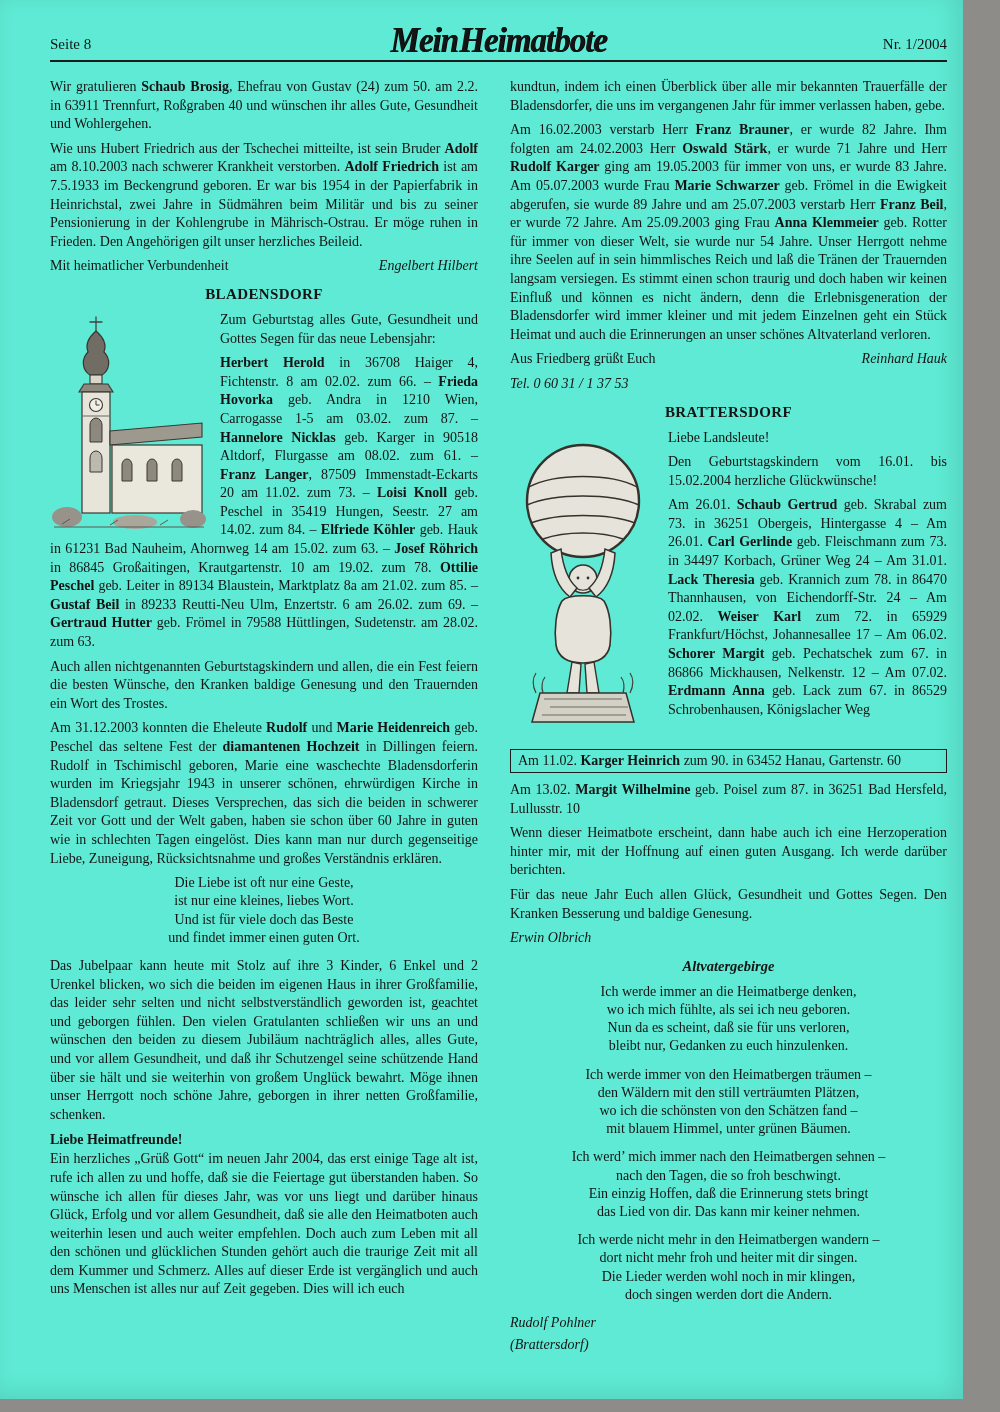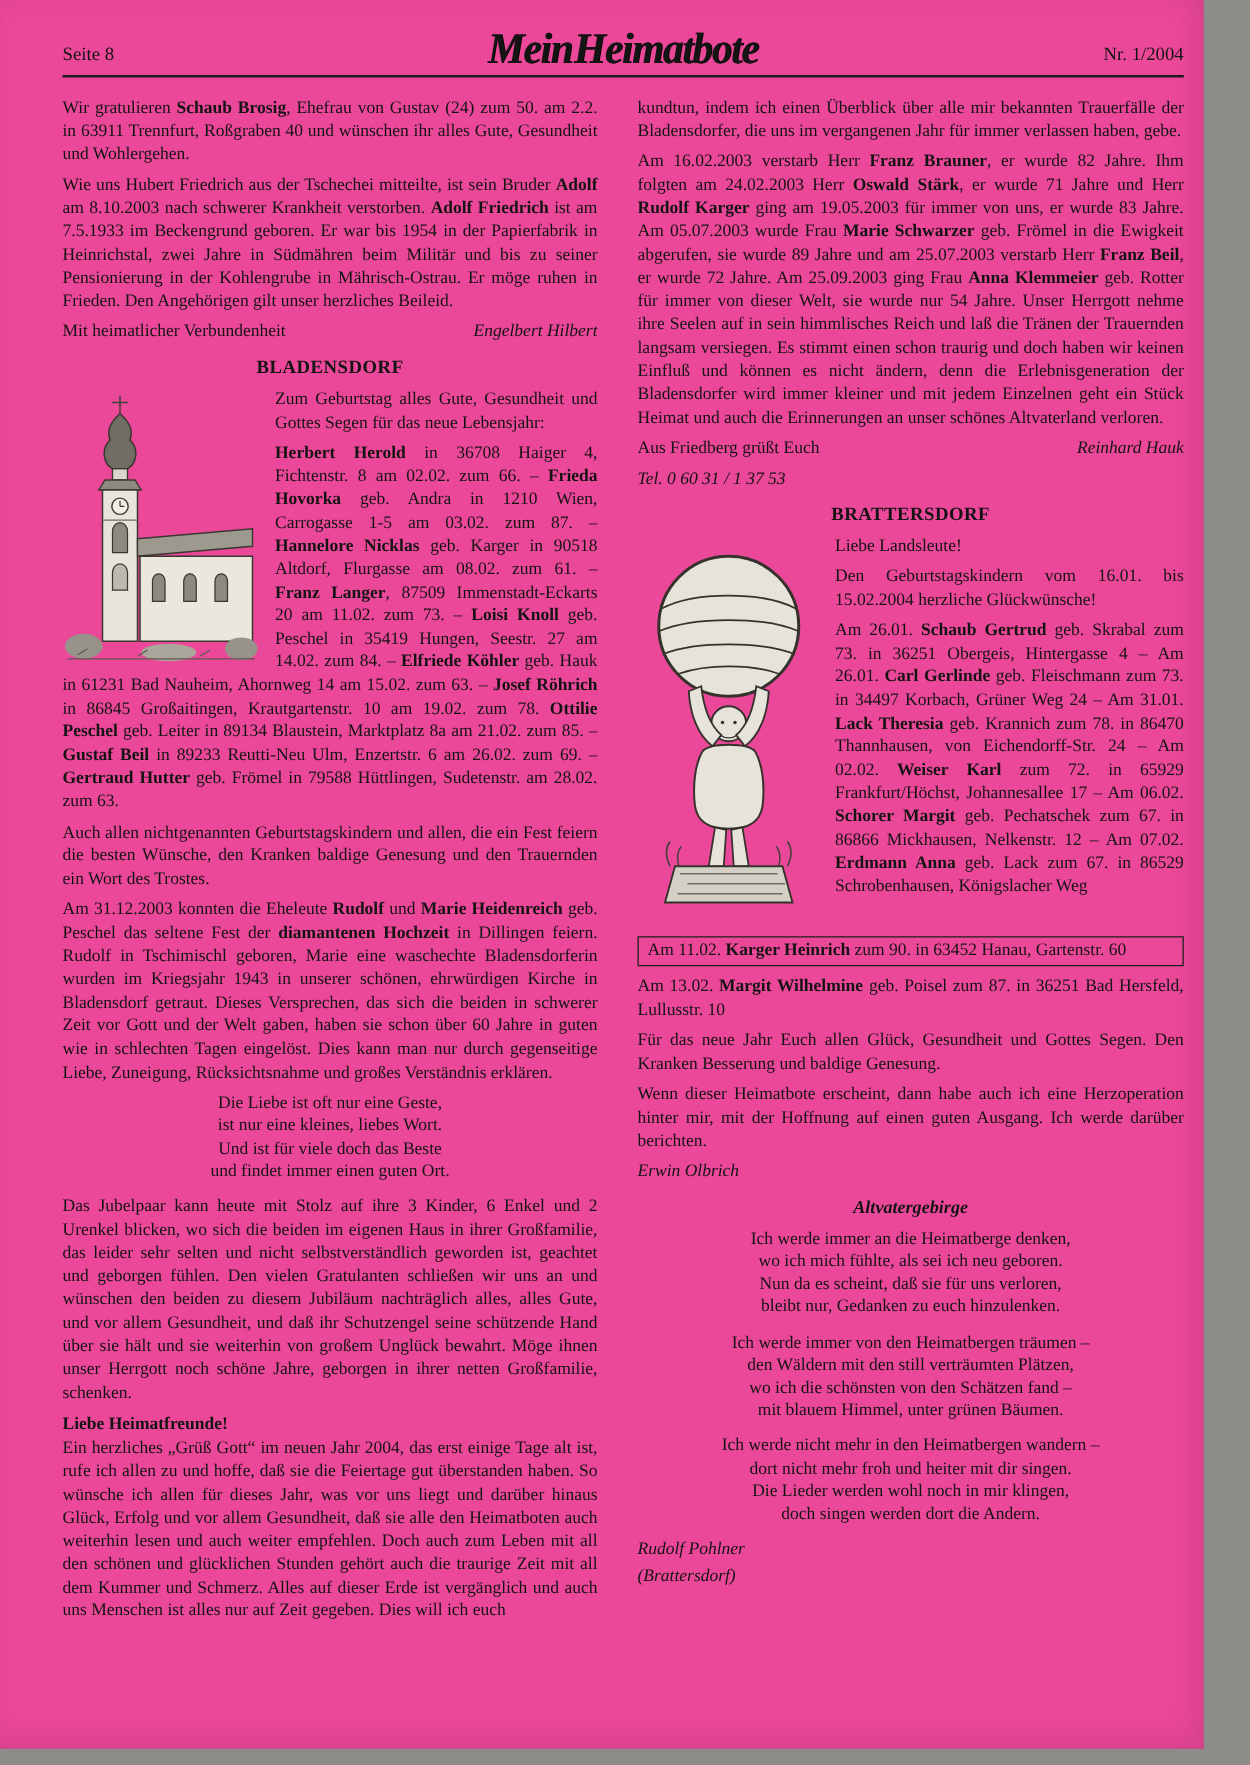--- a/index.html
+++ b/index.html
@@ -7,21 +7,21 @@
     width: 1000px; height: 1412px;
     background: #8e8c88;
     font-family: "Liberation Serif", serif;
     color: #141414;
     position: relative;
     overflow: hidden;
   }
   .page {
     position: absolute; left: 0; top: 0;
     width: 963px; height: 1399px;
-    background: #ec4899;
+    background: #5eead4;
     padding: 24px 16px 20px 50px;
     box-sizing: border-box;
     overflow: hidden;
     box-shadow: inset -8px -6px 22px rgba(0,0,0,0.10);
   }
   .masthead-row { display: grid; grid-template-columns: 1fr auto 1fr; align-items: end; }
   .hmeta { font-size: 15px; padding-bottom: 4px; }
   .hmeta.right { text-align: right; }
   .masthead {
     font-size: 33px; font-weight: bold; font-style: italic;
@@ -178,35 +178,39 @@
         </figure>
         <p class="para">Liebe Landsleute!</p>
         <p class="para">Den Geburtstagskindern vom 16.01. bis 15.02.2004 herzliche Glückwünsche!</p>
         <p class="para"><span>Am 26.01. </span><span class="b">Schaub Gertrud</span><span> geb. Skrabal zum 73. in 36251 Obergeis, Hintergasse 4 – Am 26.01. </span><span class="b">Carl Gerlinde</span><span> geb. Fleischmann zum 73. in 34497 Korbach, Grüner Weg 24 – Am 31.01. </span><span class="b">Lack Theresia</span><span> geb. Krannich zum 78. in 86470 Thannhausen, von Eichendorff-Str. 24 – Am 02.02. </span><span class="b">Weiser Karl</span><span> zum 72. in 65929 Frankfurt/Höchst, Johannesallee 17 – Am 06.02. </span><span class="b">Schorer Margit</span><span> geb. Pechatschek zum 67. in 86866 Mickhausen, Nelkenstr. 12 – Am 07.02. </span><span class="b">Erdmann Anna</span><span> geb. Lack zum 67. in 86529 Schrobenhausen, Königslacher Weg</span></p>
       </div>
 
       <div class="boxed"><span>Am 11.02. </span><span class="b">Karger Heinrich</span><span> zum 90. in 63452 Hanau, Gartenstr. 60</span></div>
 
       <p class="para"><span>Am 13.02. </span><span class="b">Margit Wilhelmine</span><span> geb. Poisel zum 87. in 36251 Bad Hersfeld, Lullusstr. 10</span></p>
 
+      <p class="para">Wenn dieser Heimatbote erscheint, dann habe auch ich eine Herzoperation hinter mir, mit der Hoffnung auf einen guten Ausgang. Ich werde darüber berichten.</p>
+
       <p class="para">Für das neue Jahr Euch allen Glück, Gesundheit und Gottes Segen. Den Kranken Besserung und baldige Genesung.</p>
-
-      <p class="para">Wenn dieser Heimatbote erscheint, dann habe auch ich eine Herzoperation hinter mir, mit der Hoffnung auf einen guten Ausgang. Ich werde darüber berichten.</p>
       <div class="right-line i">Erwin Olbrich</div>
 
       <h3 class="poem-head">Altvatergebirge</h3>
 
       <div class="poem">Ich werde immer an die Heimatberge denken,
 wo ich mich fühlte, als sei ich neu geboren.
 Nun da es scheint, daß sie für uns verloren,
 bleibt nur, Gedanken zu euch hinzulenken.</div>
       <div class="poem">Ich werde immer von den Heimatbergen träumen –
 den Wäldern mit den still verträumten Plätzen,
 wo ich die schönsten von den Schätzen fand –
 mit blauem Himmel, unter grünen Bäumen.</div>
+      <div class="poem">Ich werd’ mich immer nach den Heimatbergen sehnen –
+nach den Tagen, die so froh beschwingt.
+Ein einzig Hoffen, daß die Erinnerung stets bringt
+das Lied von dir. Das kann mir keiner nehmen.</div>
       <div class="poem">Ich werde nicht mehr in den Heimatbergen wandern –
 dort nicht mehr froh und heiter mit dir singen.
 Die Lieder werden wohl noch in mir klingen,
 doch singen werden dort die Andern.</div>
 
       <div class="right-line i">Rudolf Pohlner</div>
       <div class="right-line i">(Brattersdorf)</div>
 
     </section>
   </div>

